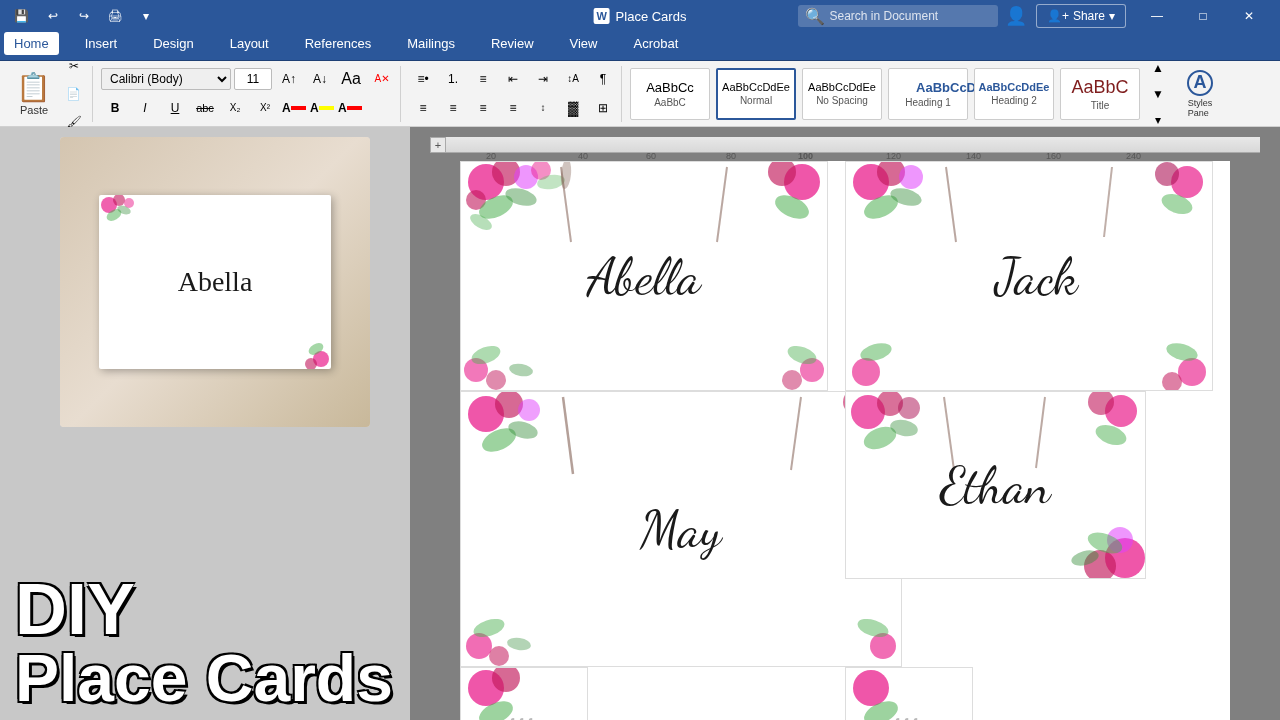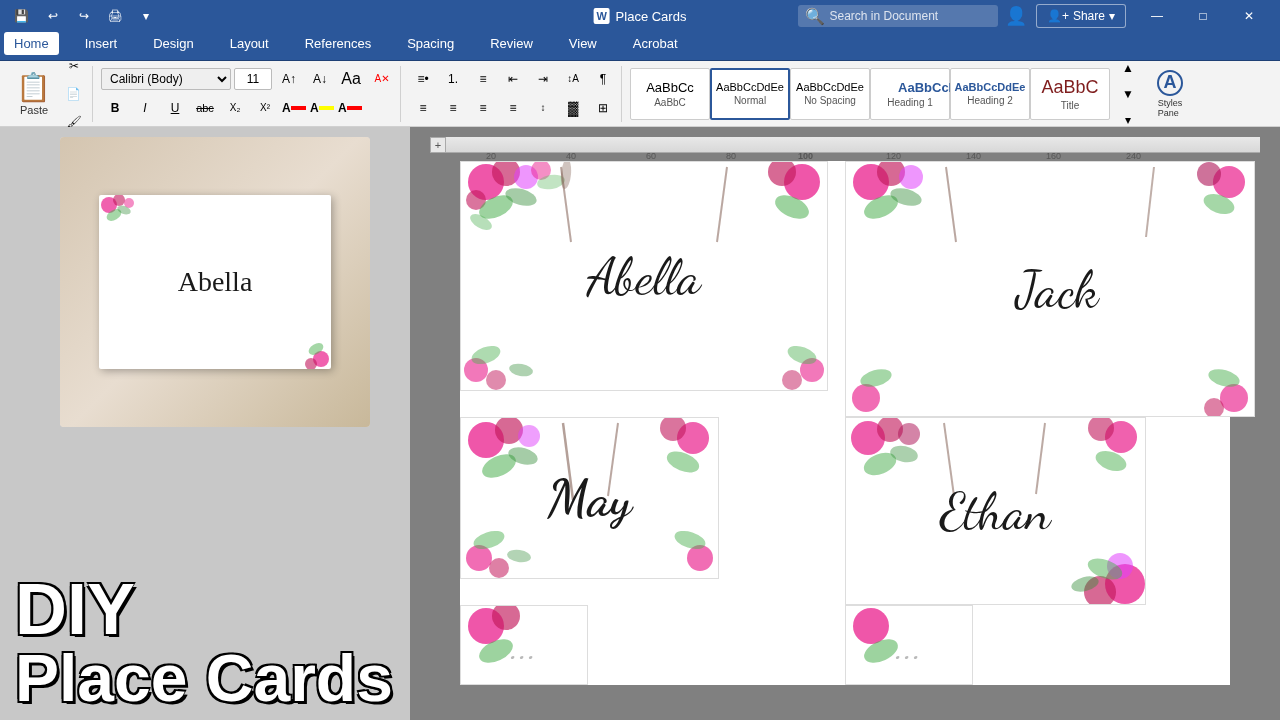--- a/index.html
+++ b/index.html
@@ -114,21 +114,21 @@
       font-size: 12px;
       border: 1px solid #bbb;
       border-radius: 2px;
       text-align: center;
     }
 
     
     .style-items {
       display: flex;
       align-items: center;
-      gap: 0;
+      gap: 6px;
     }
     .style-thumb {
       width: 80px;
       height: 52px;
       border: 1px solid #ccc;
       display: flex;
       flex-direction: column;
       align-items: center;
       justify-content: center;
       font-size: 11px;
@@ -408,21 +408,21 @@
   </div>
 </div>
 
 <div id="ribbon">
   <div id="menu-bar">
     <div class="menu-item active">Home</div>
     <div class="menu-item">Insert</div>
     <div class="menu-item">Design</div>
     <div class="menu-item">Layout</div>
     <div class="menu-item">References</div>
-    <div class="menu-item">Spacing</div>
+    <div class="menu-item">Mailings</div>
     <div class="menu-item">Review</div>
     <div class="menu-item">View</div>
     <div class="menu-item">Acrobat</div>
   </div>
 </div>
 
 <div id="toolbar">
 
   <div class="toolbar-group">
     <div class="paste-btn">
@@ -560,21 +560,21 @@
       <div class="diy-sub">Place Cards</div>
     </div>
   </div>
 
   <div id="doc-panel">
 
     <div class="ruler-top">
       <div class="plus-btn">+</div>
       <div style="margin-left:16px; display:flex; width:100%; position:relative;">
         <span style="position:absolute; left:30px;">20</span>
-        <span style="position:absolute; left:110px;">40</span>
+        <span style="position:absolute; left:122px;">40</span>
         <span style="position:absolute; left:190px;">60</span>
         <span style="position:absolute; left:270px;">80</span>
         <span style="position:absolute; left:342px;font-weight:bold;">100</span>
         <span style="position:absolute; left:430px;">120</span>
         <span style="position:absolute; left:510px;">140</span>
         <span style="position:absolute; left:590px;">160</span>
         <span style="position:absolute; left:670px;">240</span>
       </div>
     </div>
 
@@ -608,21 +608,21 @@
             <ellipse cx="60" cy="20" rx="12" ry="6" fill="#388e3c" opacity="0.4" transform="rotate(-10 60 20)"></ellipse>
           </svg>
           <svg class="corner-floral" style="bottom:0;right:0;width:140px;height:70px;transform:scale(-1,-1);" viewBox="0 0 140 70">
             <circle cx="15" cy="20" r="12" fill="#e91e8c" opacity="0.6"></circle>
             <circle cx="35" cy="10" r="10" fill="#c2185b" opacity="0.5"></circle>
             <ellipse cx="25" cy="35" rx="15" ry="8" fill="#4caf50" opacity="0.45" transform="rotate(20 25 35)"></ellipse>
           </svg>
           <span class="card-name">Abella</span>
         </div>
 
-        <div class="place-card" style="height:256px;padding-left:15px;">
+        <div class="place-card" style="height:230px;padding-left:15px;">
           <svg class="corner-floral" style="top:0;left:0;width:140px;height:100px;" viewBox="0 0 140 100">
             <circle cx="25" cy="20" r="18" fill="#e91e8c" opacity="0.75"></circle>
             <circle cx="45" cy="10" r="14" fill="#c2185b" opacity="0.65"></circle>
             <circle cx="65" cy="15" r="12" fill="#e040fb" opacity="0.55"></circle>
             <ellipse cx="35" cy="45" rx="18" ry="10" fill="#4caf50" opacity="0.55" transform="rotate(-25 35 45)"></ellipse>
             <ellipse cx="60" cy="35" rx="16" ry="8" fill="#388e3c" opacity="0.45" transform="rotate(15 60 35)"></ellipse>
             <line x1="100" y1="5" x2="110" y2="80" stroke="#8d6e63" stroke-width="2" opacity="0.6"></line>
           </svg>
           <svg class="corner-floral" style="top:0;right:0;width:140px;height:100px;transform:scaleX(-1);" viewBox="0 0 140 100">
             <circle cx="25" cy="20" r="16" fill="#e91e8c" opacity="0.7"></circle>
@@ -635,21 +635,21 @@
             <ellipse cx="30" cy="38" rx="16" ry="8" fill="#4caf50" opacity="0.5" transform="rotate(15 30 38)"></ellipse>
           </svg>
           <svg class="corner-floral" style="bottom:0;right:0;width:140px;height:70px;transform:scale(-1,-1);" viewBox="0 0 140 70">
             <circle cx="20" cy="18" r="14" fill="#e91e8c" opacity="0.65"></circle>
             <circle cx="40" cy="8" r="10" fill="#c2185b" opacity="0.55"></circle>
             <ellipse cx="30" cy="38" rx="16" ry="8" fill="#4caf50" opacity="0.5" transform="rotate(15 30 38)"></ellipse>
           </svg>
           <span class="card-name">Jack</span>
         </div>
 
-        <div class="place-card" style="height:162px;font-weight:bold;">
+        <div class="place-card" style="height:276px;">
           <svg class="corner-floral" style="top:0;left:0;width:140px;height:100px;" viewBox="0 0 140 100">
             <circle cx="25" cy="22" r="18" fill="#e91e8c" opacity="0.75"></circle>
             <circle cx="48" cy="12" r="14" fill="#c2185b" opacity="0.65"></circle>
             <circle cx="68" cy="18" r="11" fill="#e040fb" opacity="0.5"></circle>
             <ellipse cx="38" cy="48" rx="18" ry="10" fill="#4caf50" opacity="0.55" transform="rotate(-25 38 48)"></ellipse>
             <ellipse cx="62" cy="38" rx="15" ry="8" fill="#388e3c" opacity="0.45" transform="rotate(15 62 38)"></ellipse>
             <line x1="102" y1="5" x2="112" y2="82" stroke="#8d6e63" stroke-width="2.5" opacity="0.65"></line>
           </svg>
           <svg class="corner-floral" style="top:0;right:0;width:140px;height:100px;transform:scaleX(-1);" viewBox="0 0 140 100">
             <circle cx="25" cy="20" r="16" fill="#e91e8c" opacity="0.7"></circle>

